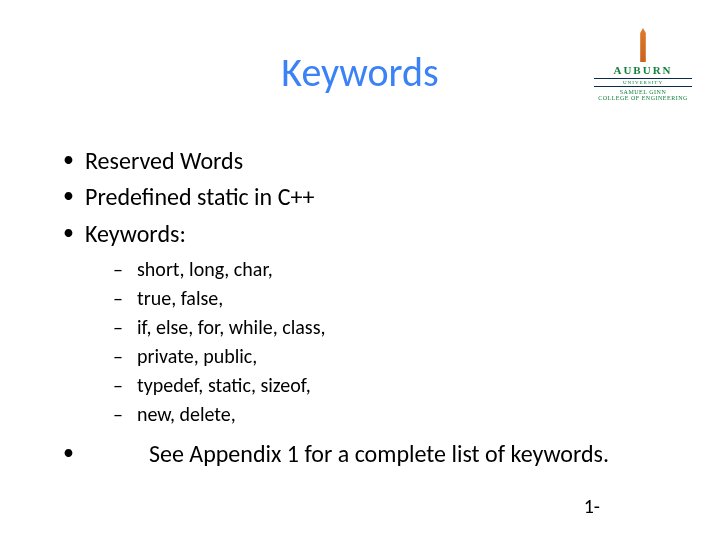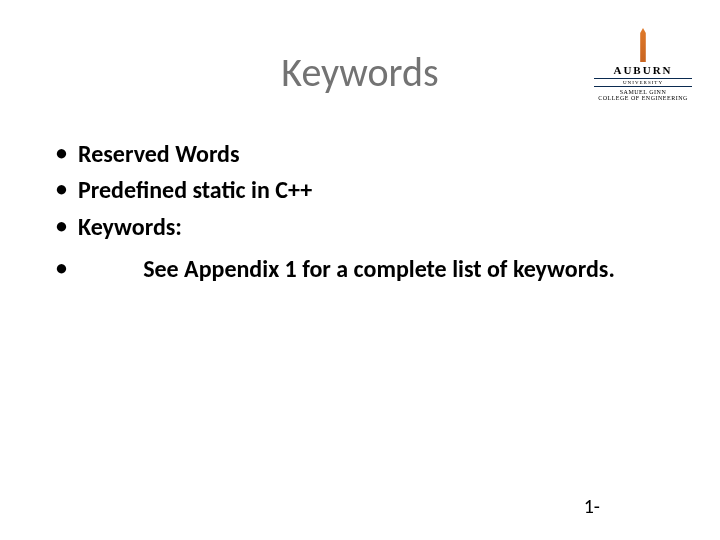--- a/index.html
+++ b/index.html
@@ -20,30 +20,30 @@
     box-sizing: border-box;
   }
   .title {
     position: absolute;
     top: 48px;
     left: 0;
     width: 100%;
     text-align: center;
     font-size: 40px;
     font-weight: 400;
-    color: #737373;
+    color: #3b82f6;
   }
   .logo {
     position: absolute;
     top: 28px;
     right: 22px;
     width: 110px;
     text-align: center;
     font-family: Georgia, "Times New Roman", serif;
-    color: #000000;
+    color: #15803d;
   }
   .logo .tower {
     width: 14px;
     height: 34px;
     background: linear-gradient(to bottom, #e07a2a 0%, #c96420 100%);
     margin: 0 auto 2px auto;
     clip-path: polygon(50% 0%, 70% 15%, 70% 100%, 30% 100%, 30% 15%);
   }
   .logo .univ {
     font-size: 11px;
@@ -67,22 +67,21 @@
     position: absolute;
     top: 138px;
     left: 48px;
     right: 40px;
     font-size: 24px;
     line-height: 1.35;
   }
   ul.main {
     list-style: none;
     padding: 0;
-    margin: 0;
-    font-weight: bold;
+    margin: 7px;
   }
   ul.main > li {
     position: relative;
     padding-left: 30px;
     margin-bottom: 4px;
   }
   ul.main > li::before {
     content: "•";
     position: absolute;
     left: 8px;
@@ -135,19 +134,27 @@
   </div>
 
   <div class="title">Keywords</div>
 
   <div class="content">
     <ul class="main">
       <li>Reserved Words</li>
       <li>Predefined static in C++</li>
       <li>
         <span>Keywords:</span>
+        <ul class="sub">
+          <li> short, long, char,</li>
+          <li>true, false,</li>
+          <li>if, else, for, while, class,</li>
+          <li>private, public,</li>
+          <li>typedef, static, sizeof,</li>
+          <li>new, delete,</li>
+        </ul>
       </li>
       <li class="last-bullet">See Appendix 1 for a complete list of keywords.</li>
     </ul>
   </div>
 
   <div class="footer">1-</div>
 </div>
 
 </body></html>

